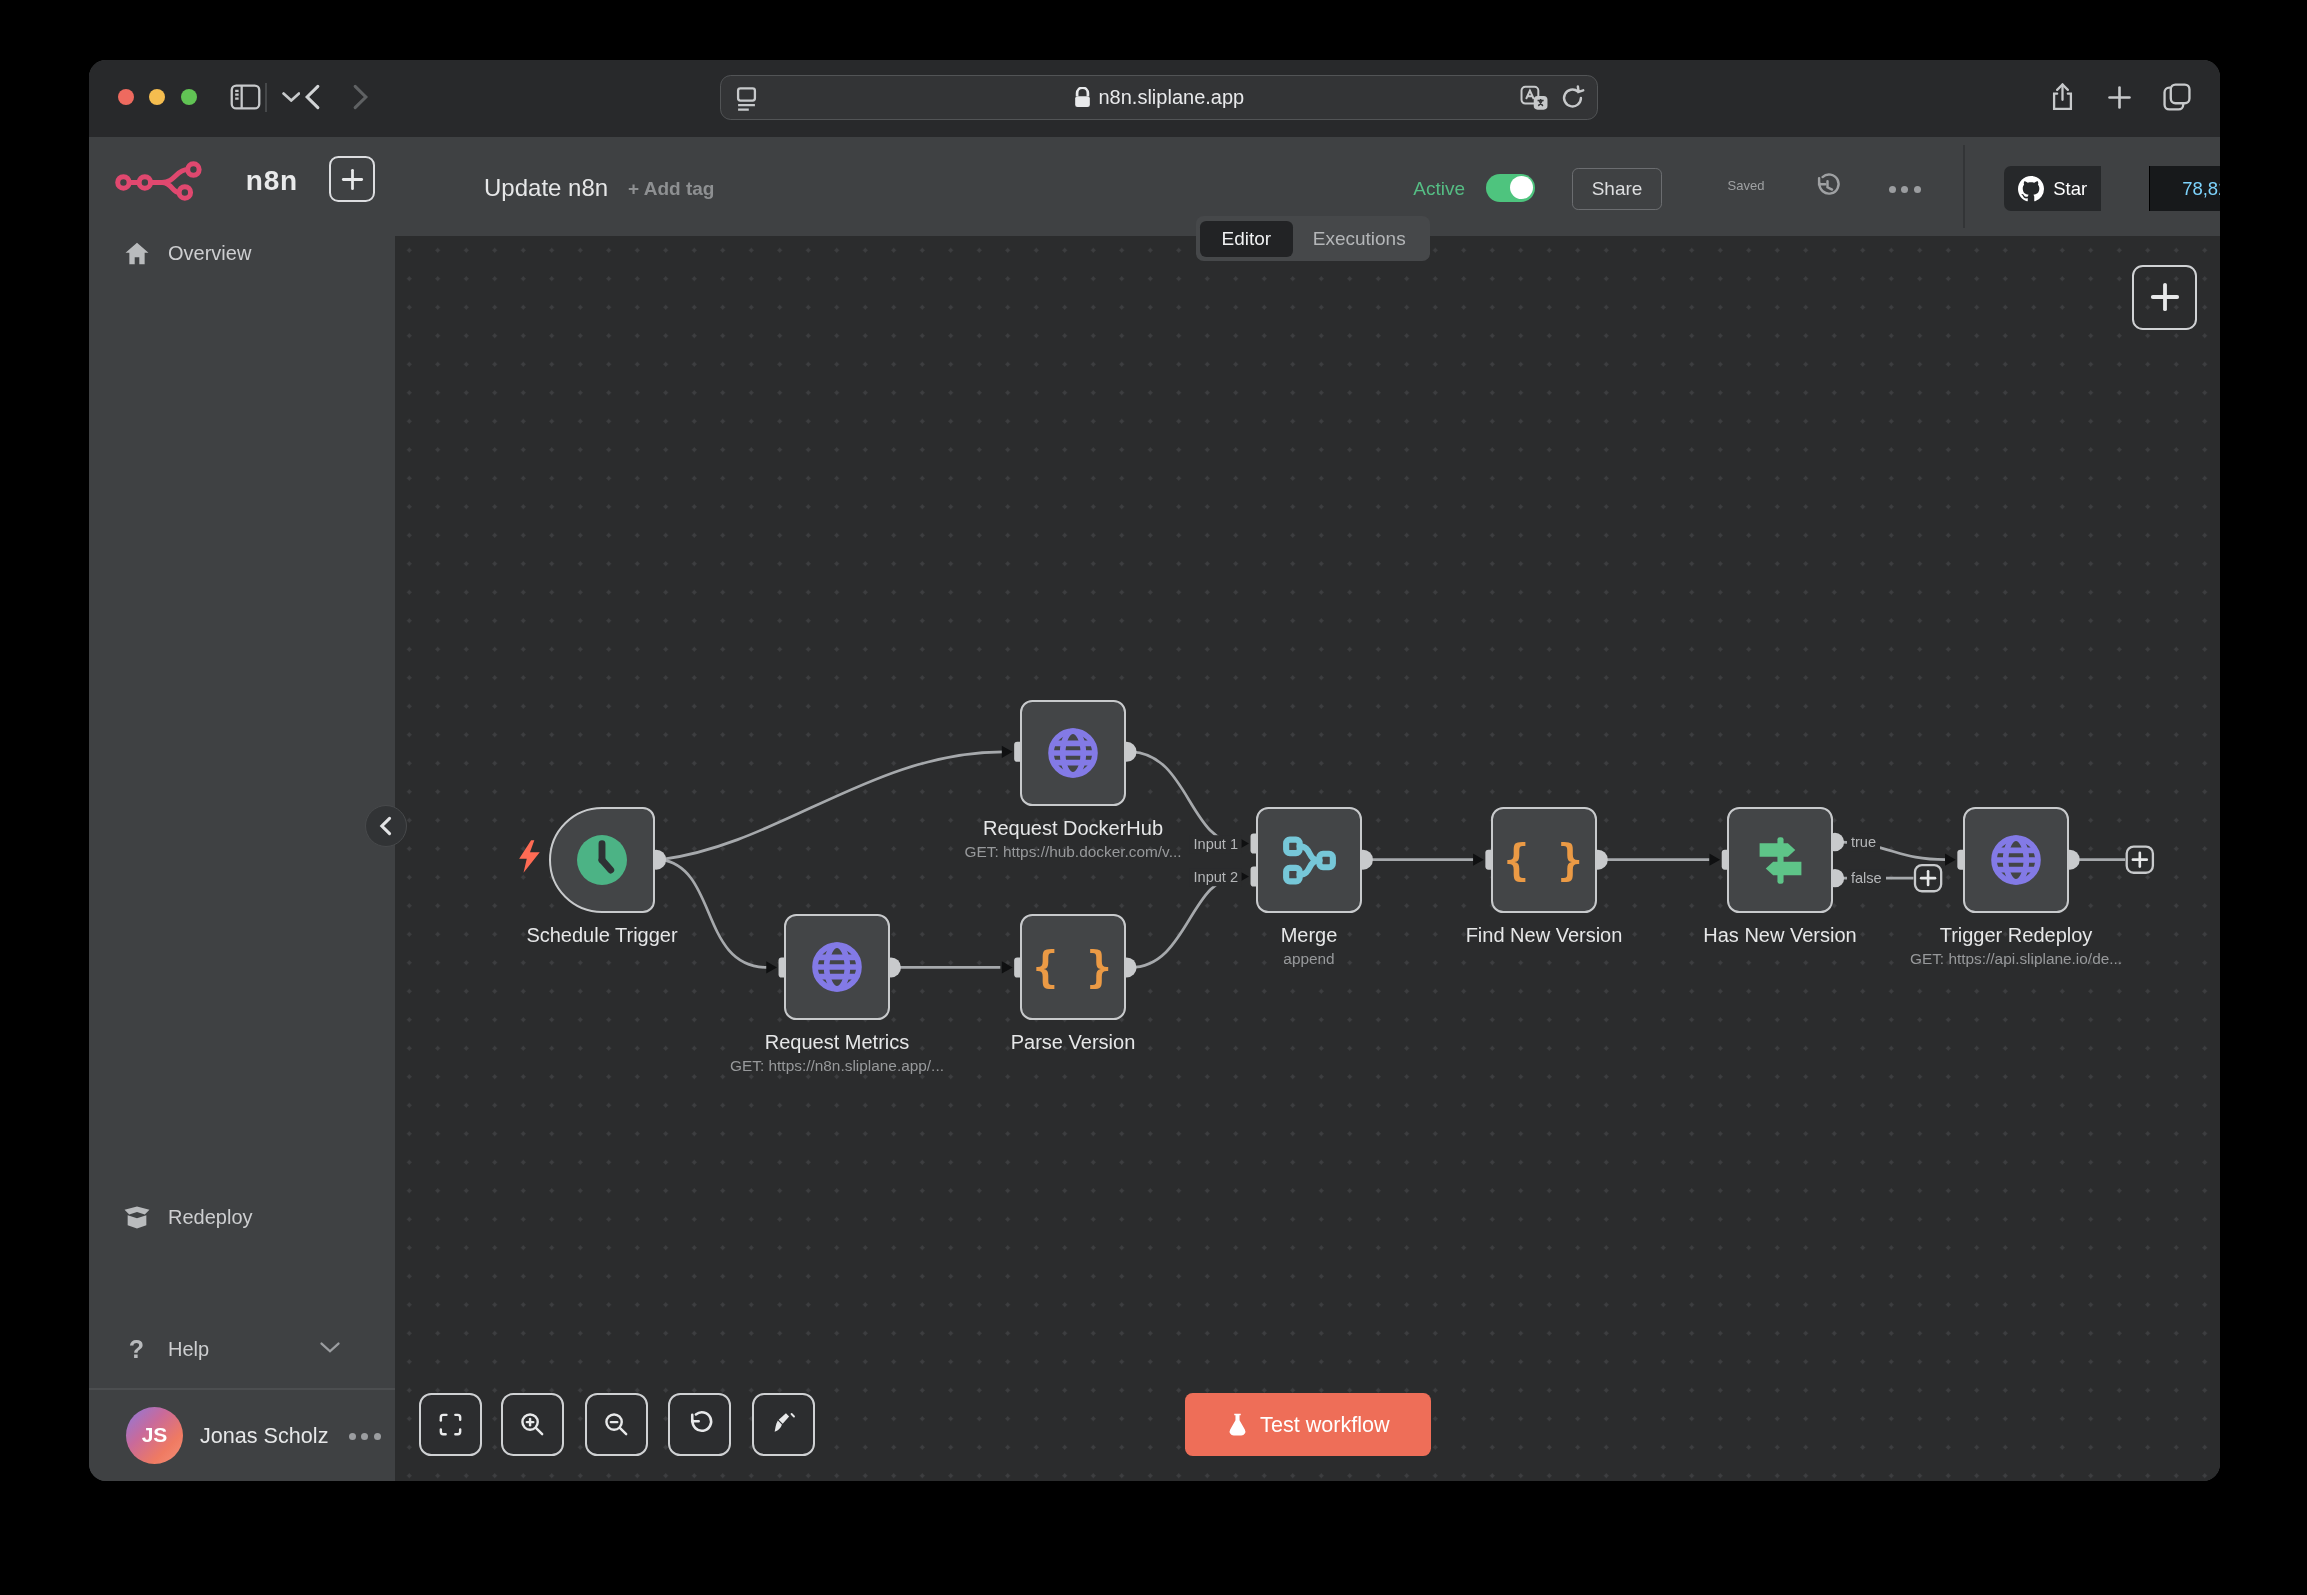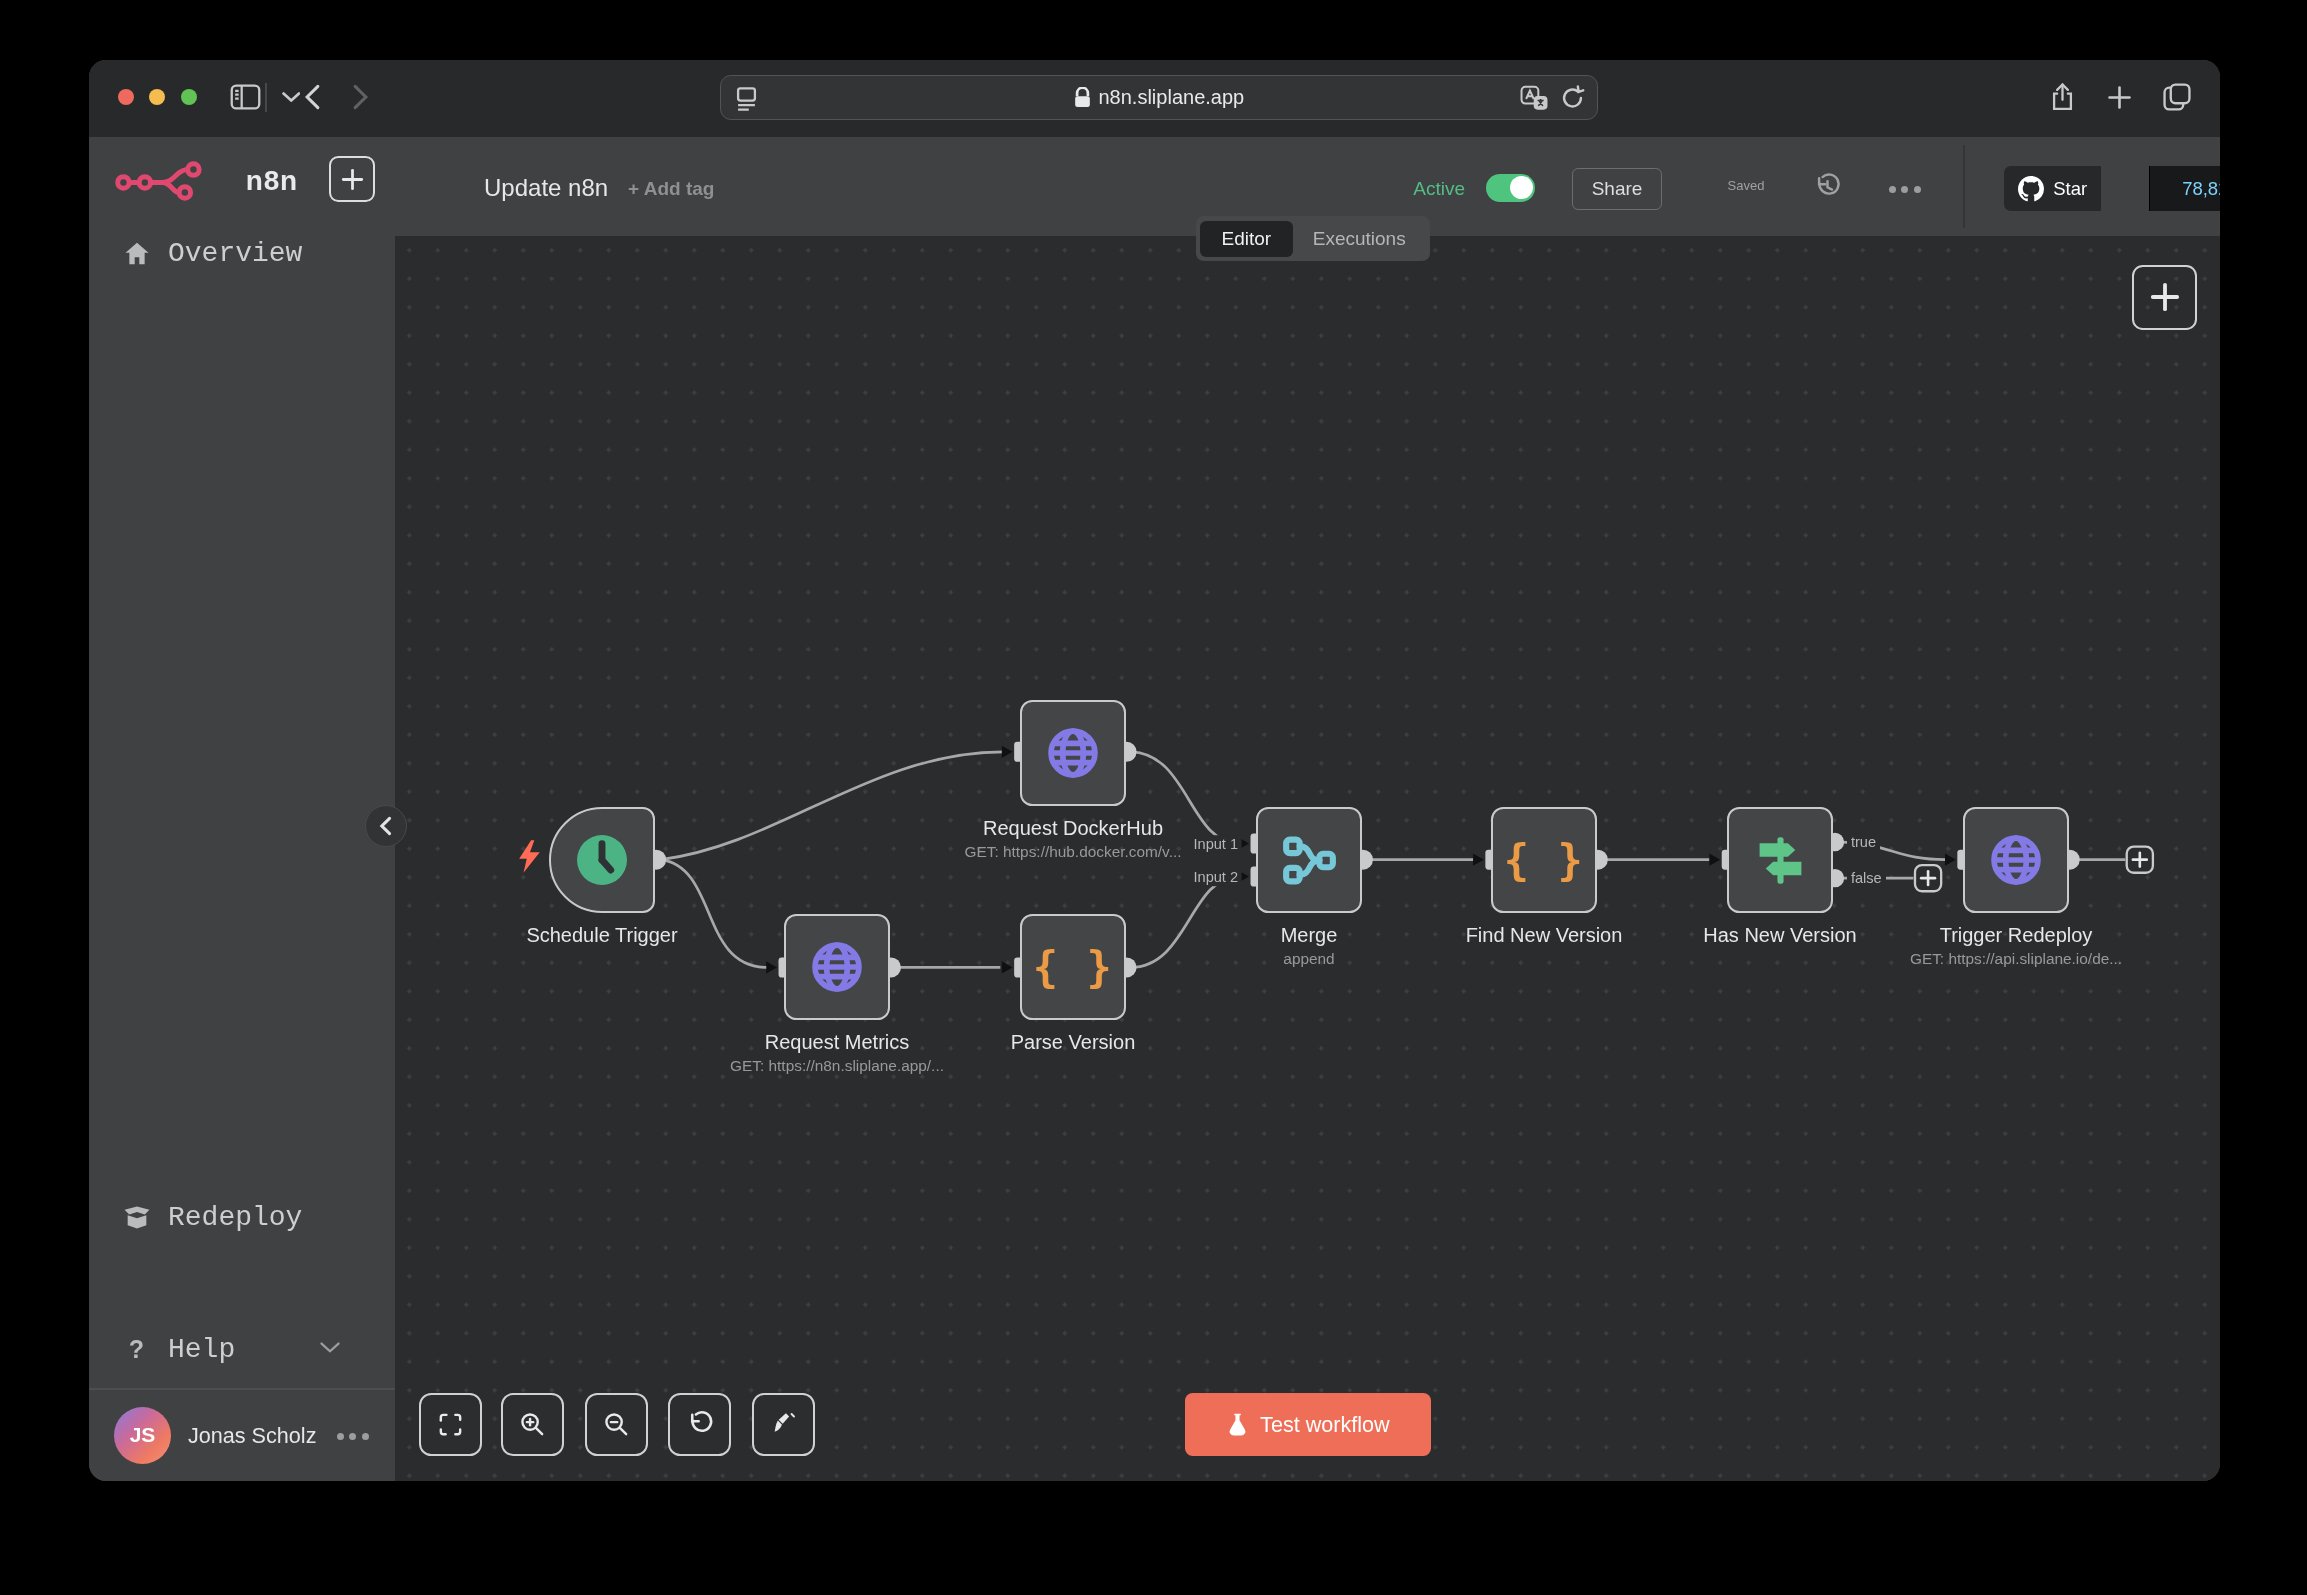--- a/index.html
+++ b/index.html
@@ -28,25 +28,25 @@
             background-image:radial-gradient(circle, #3d3e40 2px, transparent 2px); background-size:28.5px 28.5px; overflow:hidden; }
 
   
   .brand { position:absolute; left:25.4px; top:17px; height:54px; display:flex; align-items:center; gap:15.4px; }
   .brand-name { color:#e9eaeb; font-size:28px; font-weight:bold; letter-spacing:0.8px; }
   .sb-plus { position:absolute; left:240px; top:19px; width:46px; height:46px; border:2.3px solid #dcdde0; border-radius:9.2px;
              display:flex; align-items:center; justify-content:center; }
   .sb-plus svg { stroke:#e8e9ea; }
   .nav-row { position:absolute; left:0; width:306px; height:49px; display:flex; align-items:center; }
   .nav-ic { position:absolute; left:32px; width:31px; display:flex; justify-content:center; color:#b9bbbd; }
-  .nav-label { position:absolute; left:79px; color:#cdced0; font-size:28px;font-family:Liberation Mono, monospace; }
+  .nav-label { position:absolute; left:79px; color:#cdced0; font-size:20px; }
   .nav-chev { position:absolute; left:231px; color:#9b9da0; }
   .help-q { font-size:25px; font-weight:bold; color:#b9bbbd; width:31px; text-align:center; position:absolute; left:32px;}
   .sb-divider { position:absolute; left:0; top:1251px; width:306px; height:1.5px; background:#4c4e50; }
-  .user-row { position:absolute; left:0; top:1273px; width:264px; height:51px;padding-left:44px; }
+  .user-row { position:absolute; left:12px; top:1273px; width:264px; height:51px;padding-left:44px; }
   .avatar { position:absolute; left:25px; top:-3.1px; width:57px; height:57px; border-radius:50%;
             background:linear-gradient(135deg,#8a7ae0 0%, #c96a9a 38%, #ef7a62 72%, #f4917a 100%);
             display:flex; align-items:center; justify-content:center; color:#fff; font-weight:bold; font-size:21px; }
   .user-name { position:absolute; left:99px; top:13px; color:#e6e7e8; font-size:21.6px; }
   .dots3 { position:absolute; display:flex; gap:5.4px; }
   .dots3 i { width:7px; height:7px; border-radius:50%; background:#9b9da0; display:block; }
   .user-row .dots3 { left:248px; top:23px; }
 
   
   .wf-title { position:absolute; left:89px; top:37px; color:#e6e7e8; font-size:24px; font-weight:500; }

